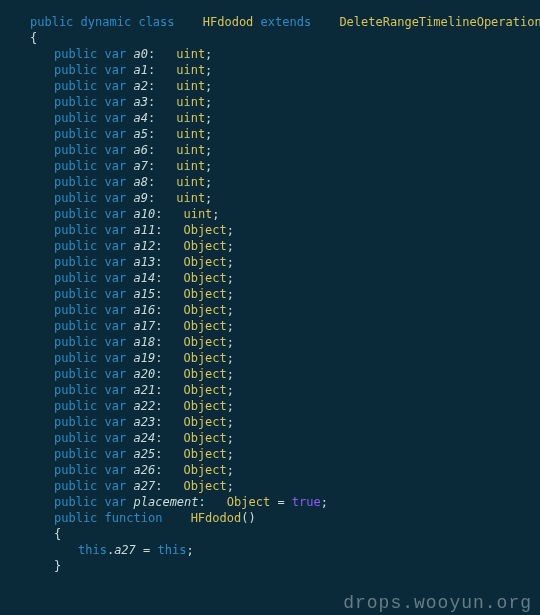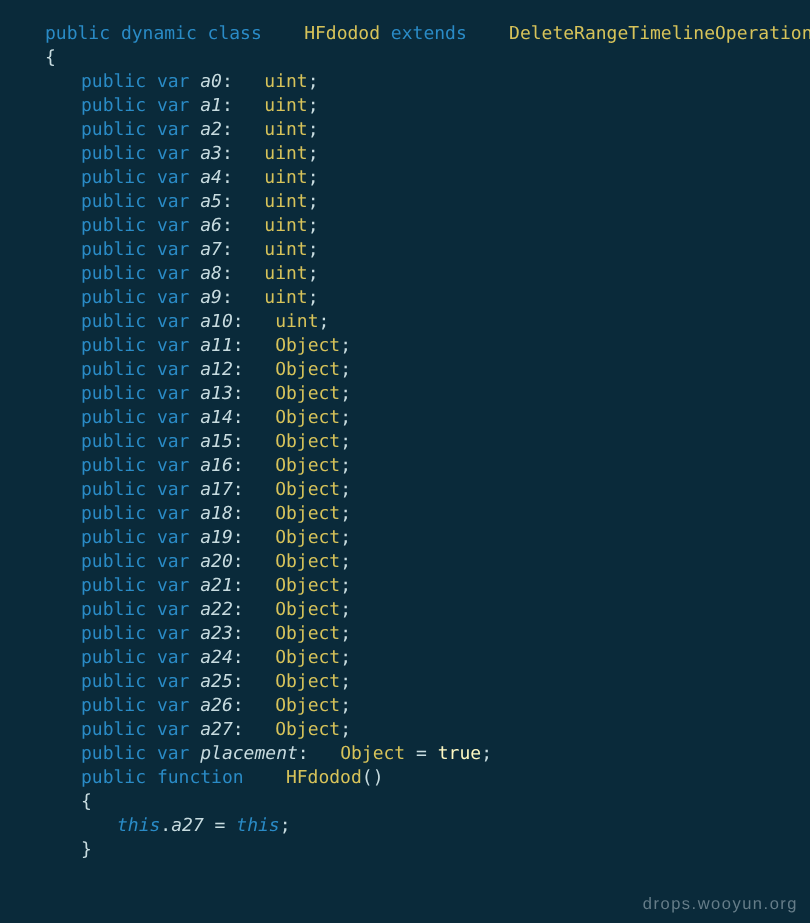--- a/index.html
+++ b/index.html
@@ -16,29 +16,29 @@
     position: relative;
   }
   .code {
     padding: 14px 6px 6px 6px;
     white-space: pre;
   }
   .kw      { color: #2a8bc6; }   
   .name    { color: #c8dce0; font-style: italic; }   
   .type    { color: #d7c35a; padding-left: 21px; }   
   .punct   { color: #c8dce0; }
-  .bool    { color: #fef9c3; }
+  .bool    { color: #8b5cf6; }
   .op      { color: #c8dce0; }
-  .this    { color: #2a8bc6; font-style: italic; }
+  .this    { color: #2a8bc6; }
   .watermark {
     position: absolute;
     bottom: 4px;
     right: 8px;
-    font-family: Liberation Sans, sans-serif;
-    font-size: 11px;
+    font-family: Liberation Mono, monospace;
+    font-size: 18px;
     letter-spacing: 1px;
     color: rgba(140,160,170,0.7);
     margin-top: 39px;
   }
   .ind1 { padding-left: 24px; display: inline-block; }
   .ind2 { padding-left: 48px; display: inline-block; }
   .ind3 { padding-left: 72px; display: inline-block; }
   .line { display: block; }
 </style>
 </head>

